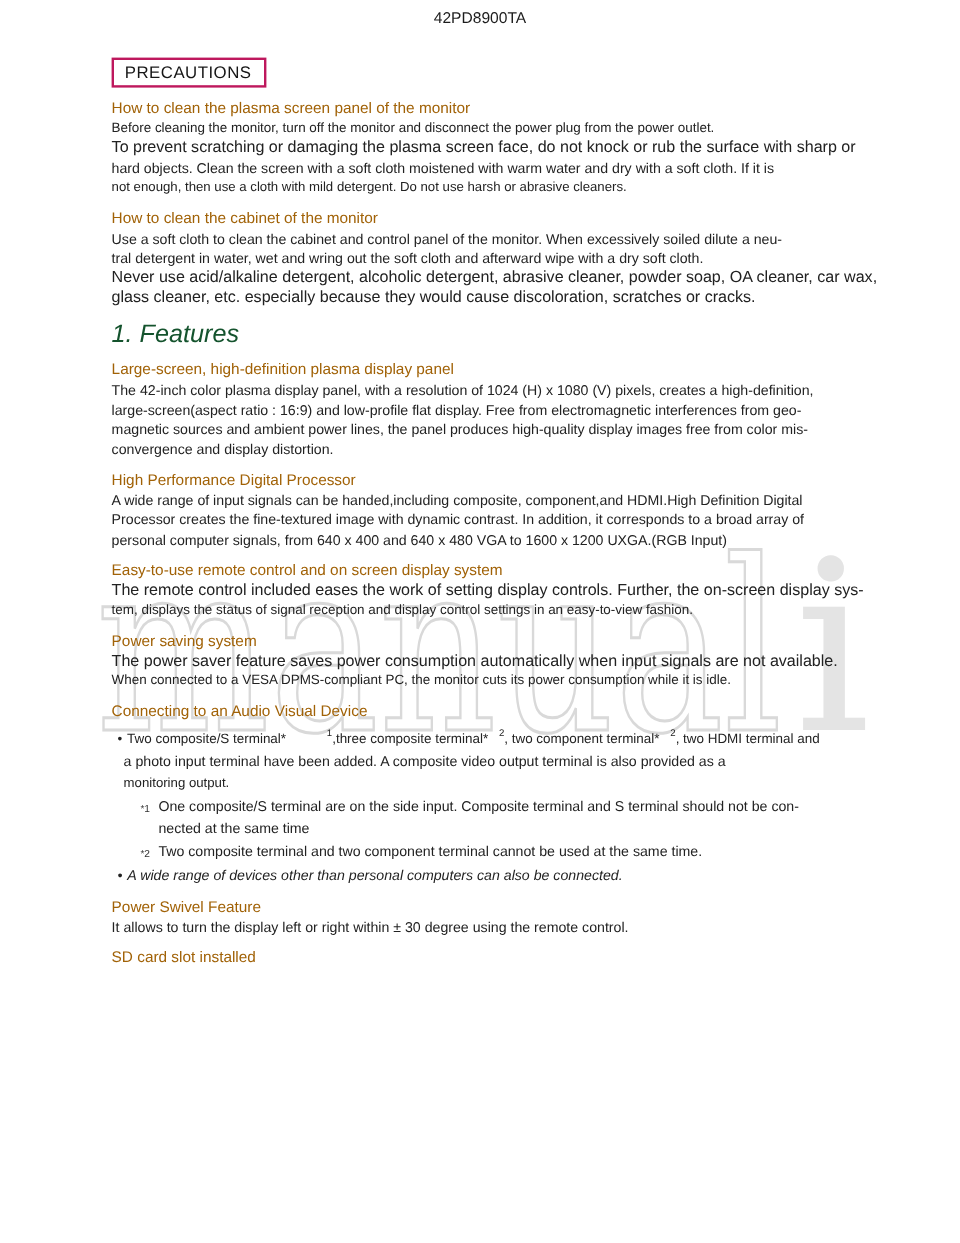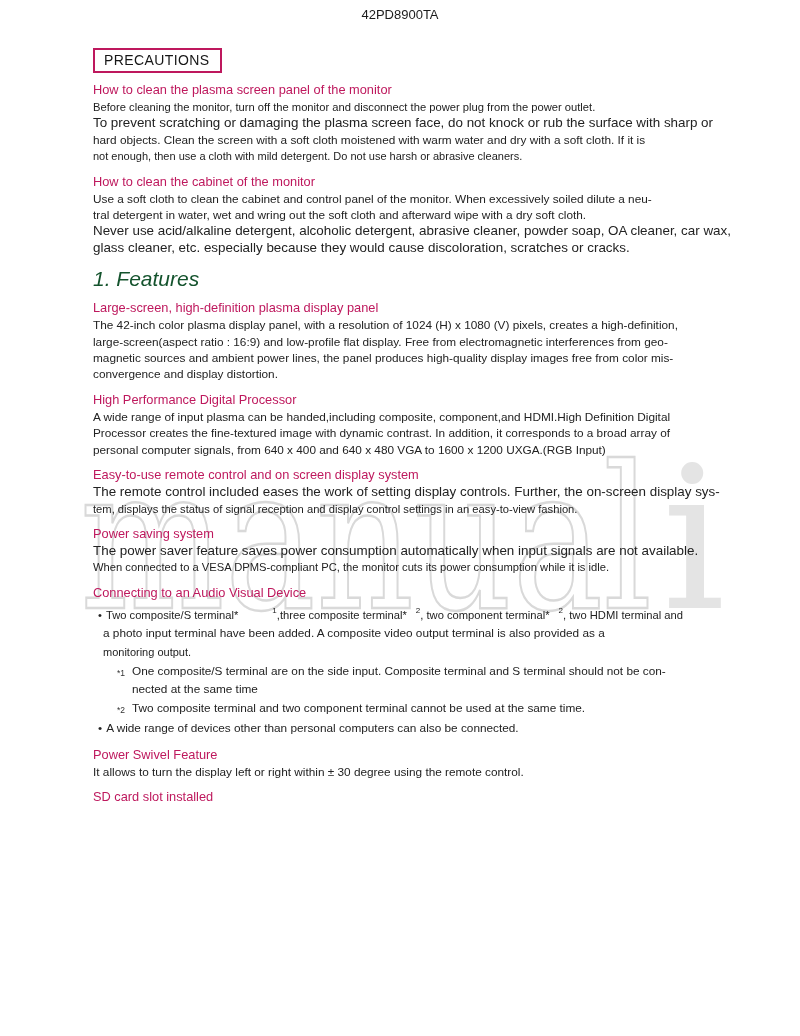--- a/index.html
+++ b/index.html
@@ -10,38 +10,38 @@
   .header-title{
     position:absolute;top:7px;left:0;width:100%;text-align:center;
     font-size:13px;color:#1c1c1c;z-index:2;
   }
   .watermark{position:absolute;left:74px;top:446px;z-index:0;}
   .content{position:absolute;top:48px;left:93px;width:640px;z-index:1;}
   .prec-box{
     display:inline-block;border:2px solid #be185d;padding:2px 10px 3px 9px;
     font-size:14px;letter-spacing:.4px;color:#161616;
   }
-  .sec-h{font-size:12.8px;margin-top:9px;margin-bottom:2px;white-space:nowrap;color:#be185d;}
+  .sec-h{font-size:12.8px;margin-top:9px;margin-bottom:2px;white-space:nowrap;color:#a16207;}
   .ln{line-height:16.4px;white-space:nowrap;}
   .sm{font-size:11.2px;}
   .ms{font-size:11.8px;}
   .md{font-size:11px;}
   .lg{font-size:13.4px;}
   .features-title{
     font-style:italic;font-size:21px;margin-top:11px;margin-bottom:3px;color:#14532d;
   }
   .av-group .ln{line-height:18.6px;}
   .bullet-line{padding-left:5px;}
   .bullet{margin-right:4px;}
   .sup{font-size:8px;vertical-align:6px;}
   .gap-lg{margin-left:34px;}
   .gap-sm{margin-left:9px;}
   .fn{display:flex;margin-left:24px;line-height:17.5px;}
   .fn-marker{font-size:8.5px;flex:0 0 15px;padding-top:3px;color:#333;}
-  .bullet2{margin-left:5px;}
+  .bullet2{margin-left:5px;font-style:italic;}
   .page-number{
     position:absolute;top:983px;left:0;width:100%;text-align:center;
     font-size:12px;color:#2a2a2a;z-index:1;
   }
 </style>
 </head>
 <body>
 
 <div class="page">
 
@@ -75,21 +75,21 @@
     
     <div class="features-title">1. Features</div>
 
     <div class="sec-h">Large-screen, high-definition plasma display panel</div>
     <div class="ln ms">The 42-inch color plasma display panel, with a resolution of 1024 (H) x 1080 (V) pixels, creates a high-definition,</div>
     <div class="ln ms">large-screen(aspect ratio : 16:9) and low-profile flat display. Free from electromagnetic interferences from geo-</div>
     <div class="ln ms">magnetic sources and ambient power lines, the panel produces high-quality display images free from color mis-</div>
     <div class="ln ms">convergence and display distortion.</div>
 
     <div class="sec-h">High Performance Digital Processor</div>
-    <div class="ln ms">A wide range of input plasma can be handed,including composite, component,and HDMI.High Definition Digital</div>
+    <div class="ln ms">A wide range of input signals can be handed,including composite, component,and HDMI.High Definition Digital</div>
     <div class="ln ms">Processor creates the fine-textured image with dynamic contrast. In addition, it corresponds to a broad array of</div>
     <div class="ln ms">personal computer signals, from 640 x 400 and 640 x 480 VGA to 1600 x 1200 UXGA.(RGB Input)</div>
 
     <div class="sec-h">Easy-to-use remote control and on screen display system</div>
     <div class="ln lg">The remote control included eases the work of setting display controls. Further, the on-screen display sys-</div>
     <div class="ln sm">tem, displays the status of signal reception and display control settings in an easy-to-view fashion.</div>
 
     <div class="sec-h">Power saving system</div>
     <div class="ln lg">The power saver feature saves power consumption automatically when input signals are not available.</div>
     <div class="ln sm">When connected to a VESA DPMS-compliant PC, the monitor cuts its power consumption while it is idle.</div>

